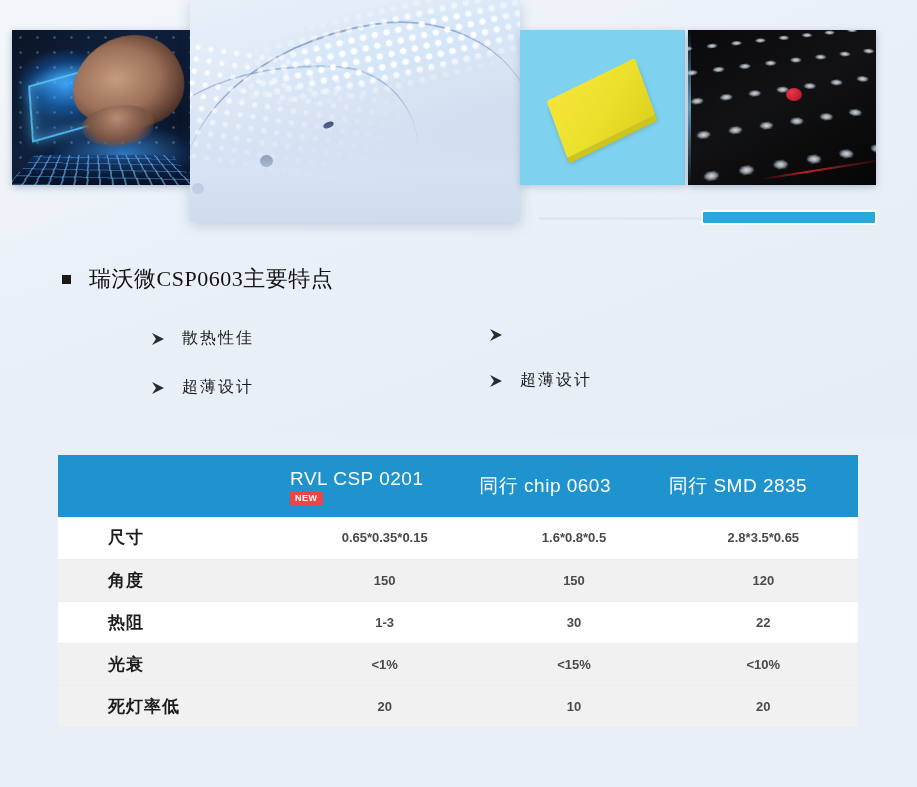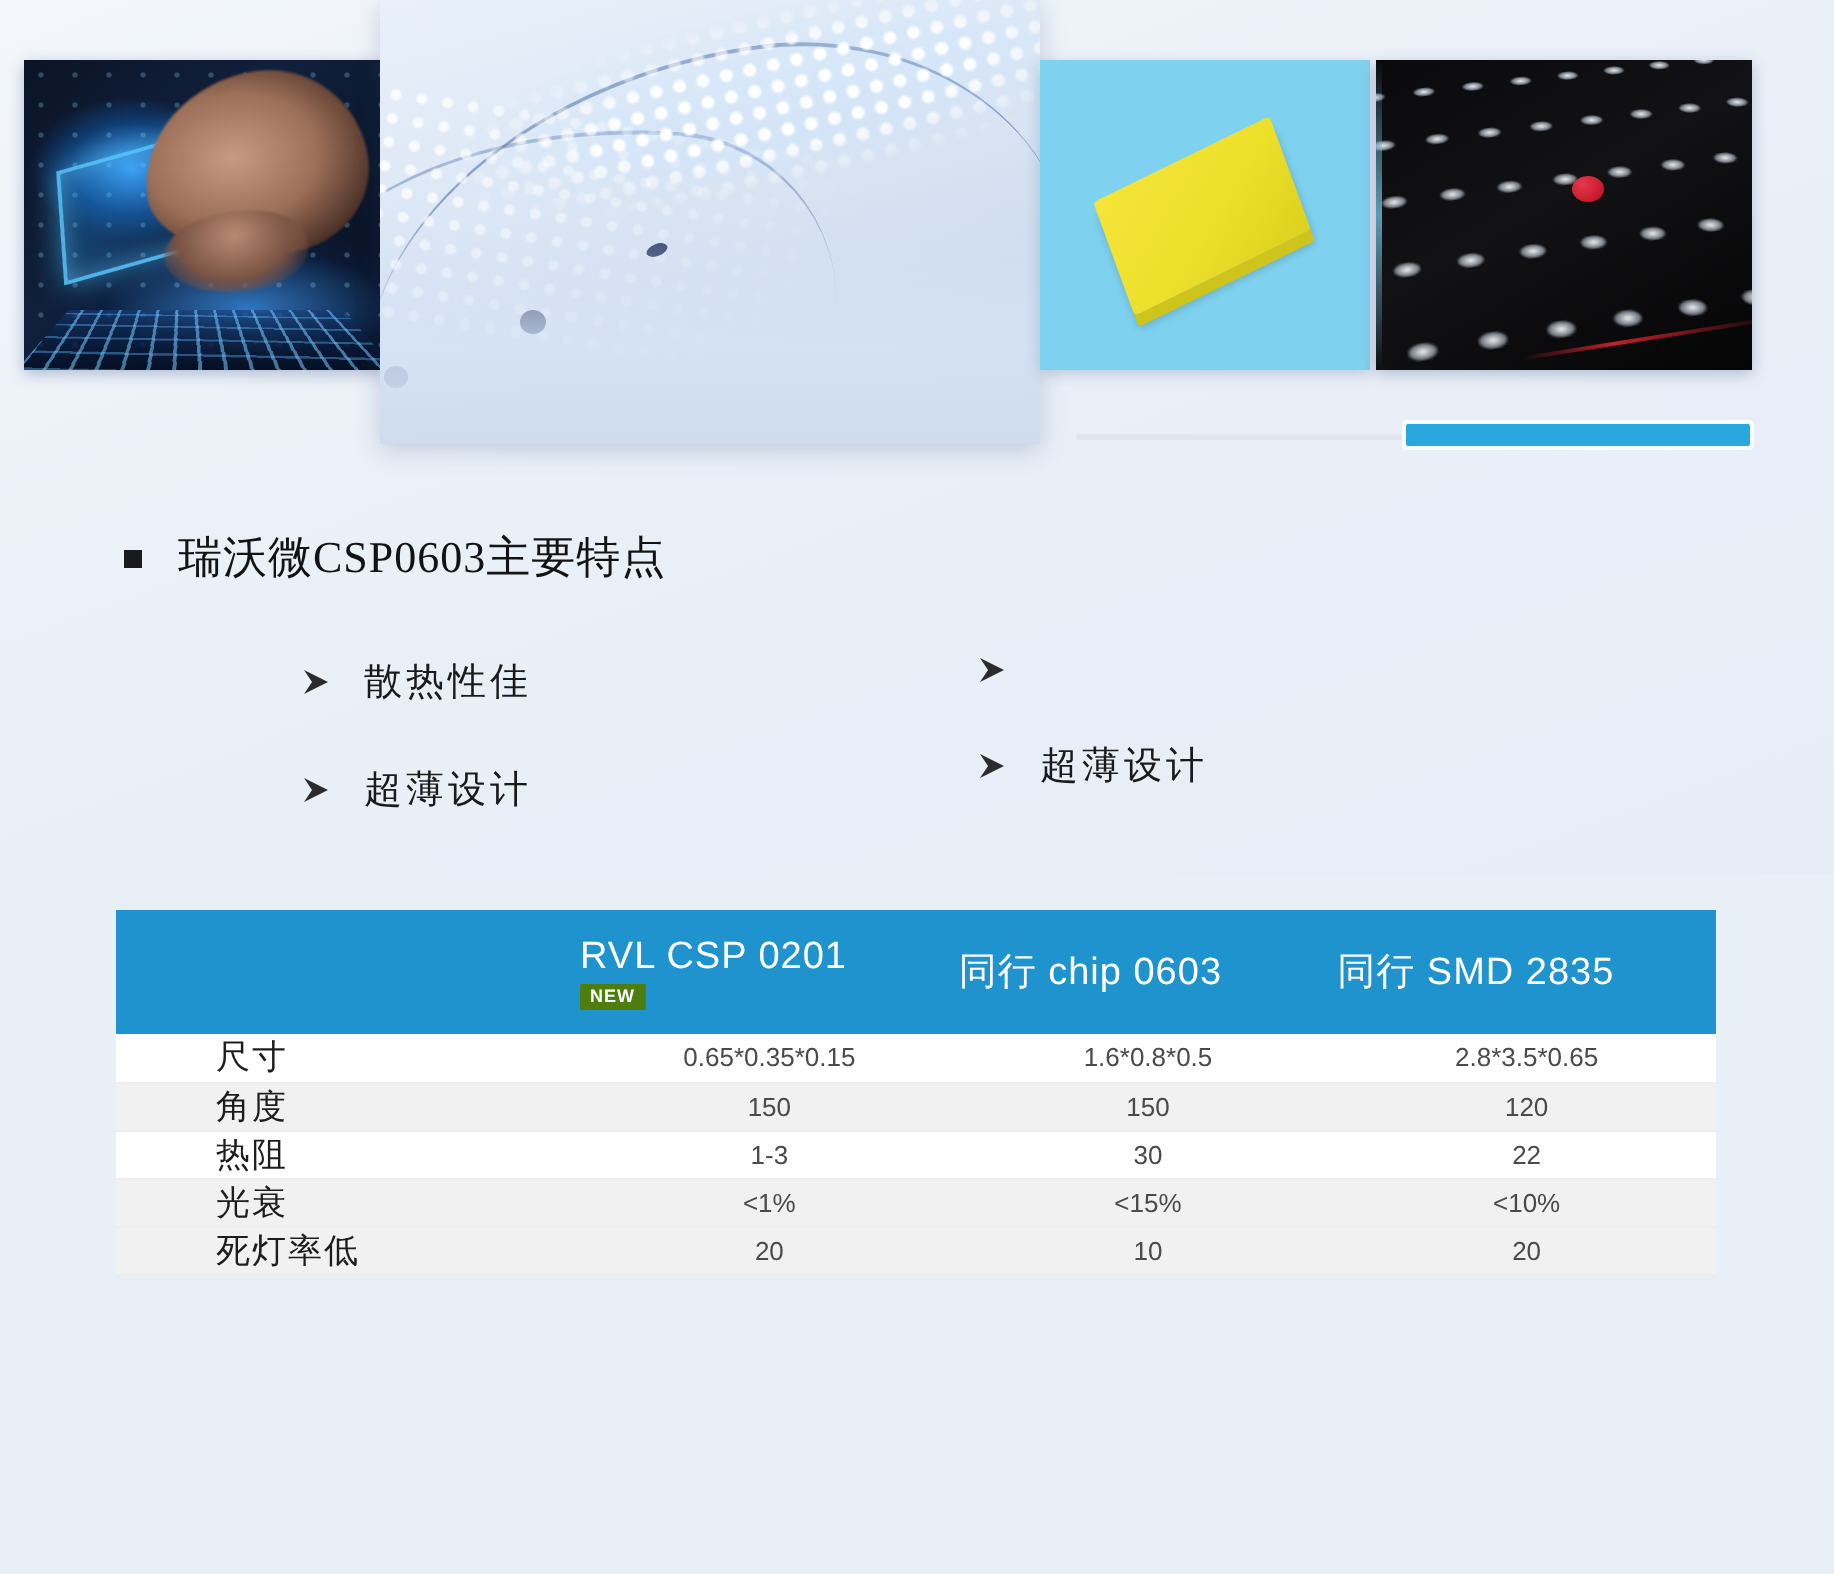--- a/index.html
+++ b/index.html
@@ -165,21 +165,21 @@
     font-size:22px; color:#131313; letter-spacing:.5px;
   }
 
   .feat-col { position:absolute; }
   #feat-left  { left:150px; top:78px; }
   #feat-right { left:488px; top:78px; }
   .feat-item { display:flex; align-items:center; gap:16px; margin-bottom:28px; }
   .arrow-icon { width:16px; height:14px; flex:none; }
   .feat-label {
     font-family:Liberation Serif, serif;
-    font-size:19px; color:#1a1a1a; letter-spacing:2px; white-space:nowrap;
+    font-size:16px; color:#1a1a1a; letter-spacing:2px; white-space:nowrap;
   }
 
   
   #logo { position:absolute; left:337px; top:292px; width:100px; text-align:center; }
   #logo-mark {
     width:72px; height:72px; margin:0 auto;
     border-radius:16px; background:#101a2e;
     border:4px solid #45b6f0; position:relative;
     box-shadow: inset 0 0 0 1px #0c1424;
   }
@@ -200,25 +200,25 @@
 
   table { width:100%; border-collapse:collapse; table-layout:fixed; }
   thead th {
     background:#1e93ce; color:#ffffff; height:62px; font-weight:normal;
     font-size:19px; letter-spacing:.5px; vertical-align:middle; padding:0;
   }
   thead th.c0 { width:29%; }
   thead th.c1, thead th.c2, thead th.c3 { width:23.666%; }
   .th-inner { display:flex; flex-direction:column; align-items:flex-start; justify-content:center; gap:2px; }
   .new-badge {
-    display:inline-block; background:#4d7c0f; color:#ffffff;
+    display:inline-block; background:#ef4444; color:#ffffff;
     font-size:9px; font-weight:bold; letter-spacing:.5px;
     padding:1px 5px 1px 5px; line-height:11px; border-radius:1px;
   }
-  tbody td { height:24px; font-size:13px; color:#4a4a4a; text-align:center; border:none; }
+  tbody td { height:42px; font-size:13px; color:#4a4a4a; text-align:center; border:none;font-weight:bold; }
   tbody td.rowlabel {
     font-size:17px; color:#1d1d1d; text-align:left; padding-left:50px;
     letter-spacing:1px;
   }
   tbody tr.odd  { background:#ffffff; }
   tbody tr.even { background:#f1f1f1; }
   tbody tr td { border-bottom:1px solid #ededed; }
 </style>
 </head>
 <body>

